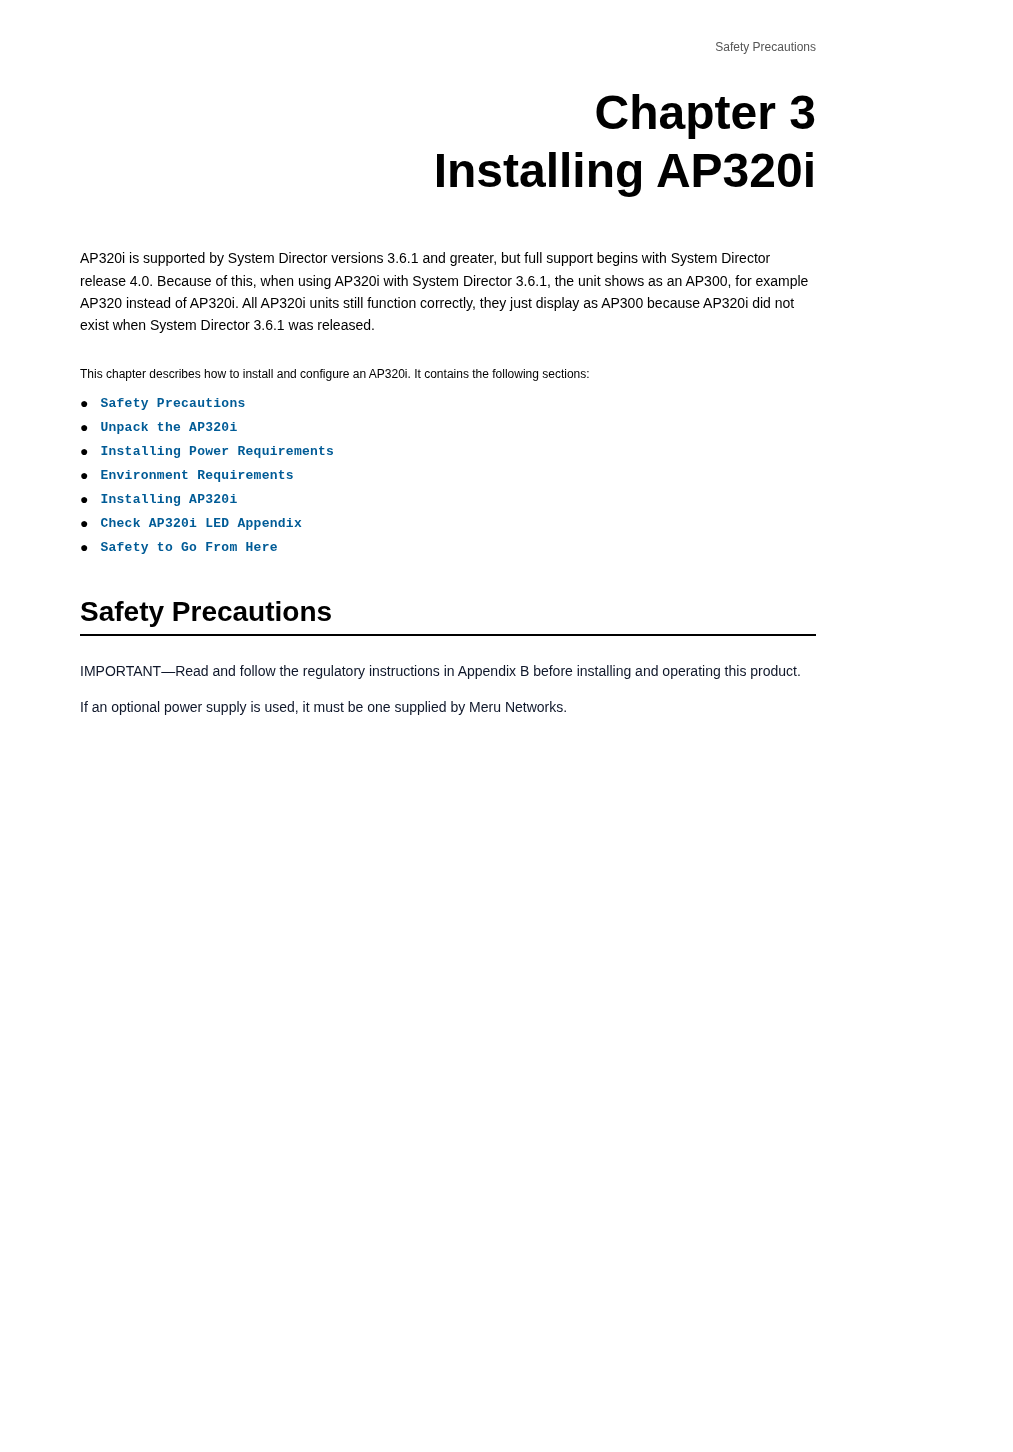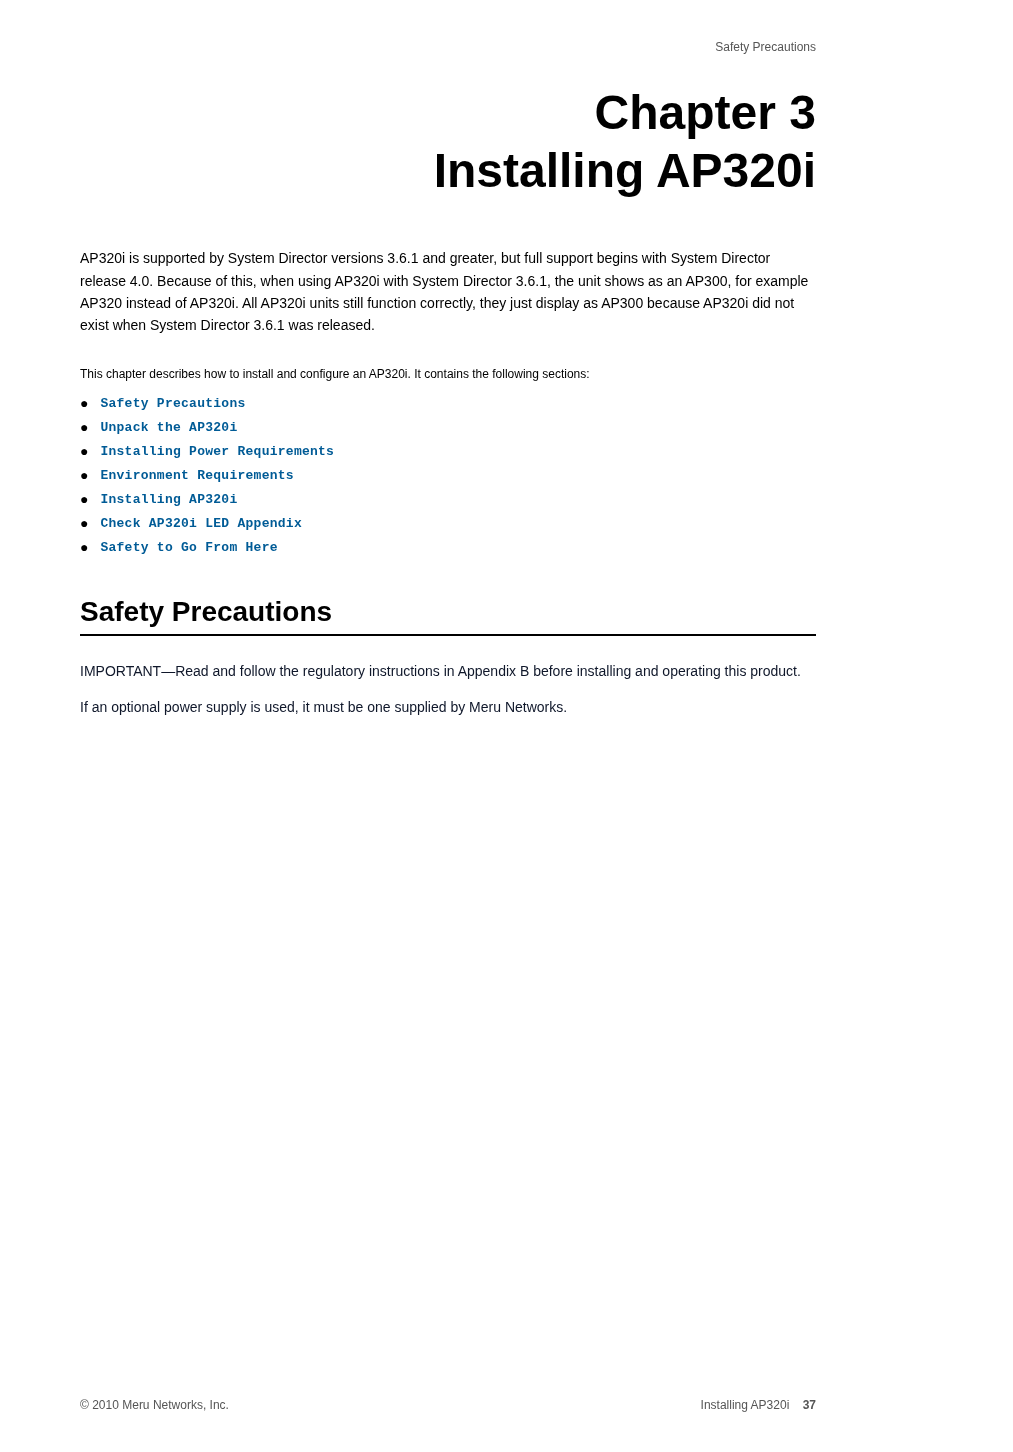--- a/index.html
+++ b/index.html
@@ -187,22 +187,14 @@
   <div>
     <h2 class="section-title">Safety Precautions</h2>
     <hr class="section-divider">
 
     <div class="section-content">
       <p>IMPORTANT—Read and follow the regulatory instructions in Appendix B before installing and operating this product.</p>
       <p>If an optional power supply is used, it must be one supplied by Meru Networks.</p>
     </div>
   </div>
 
-  <div class="footer">
-    <span class="footer-left">© 2010 Meru Networks, Inc.</span>
-    <span class="footer-right">
-      <span>Installing AP320i</span>
-      &nbsp;&nbsp;
-      <strong>37</strong>
-    </span>
-  </div>
 
 </div>
 
 </body></html>

